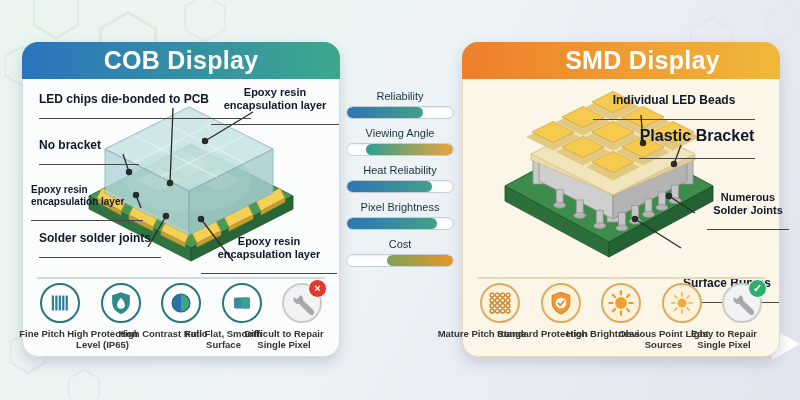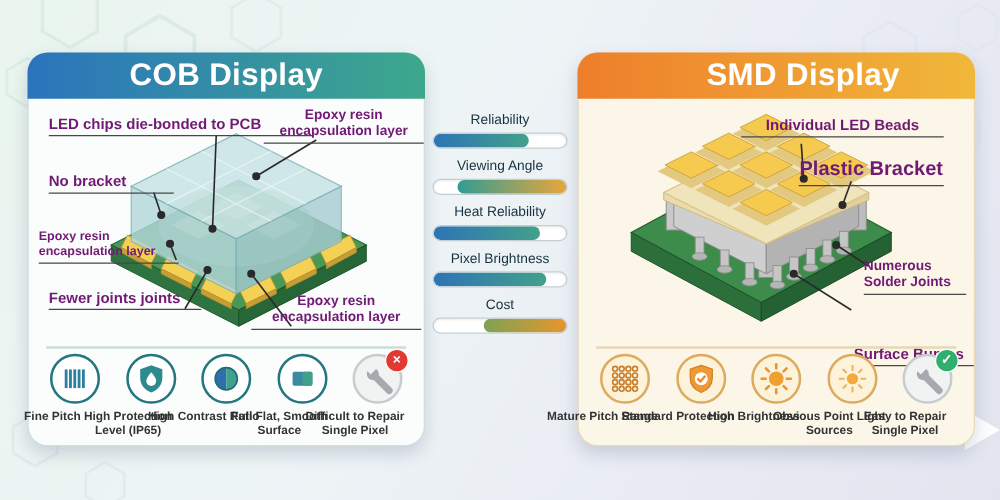--- a/index.html
+++ b/index.html
@@ -8,34 +8,34 @@
     background:linear-gradient(118deg,#e9f5ee 0%,#eef4f6 42%,#e9ecf4 70%,#e2e4ef 100%);}
   .bg-decor{position:absolute;inset:0;}
   
   .panel{position:absolute;top:42px;width:316px;height:313px;border-radius:16px;
     box-shadow:0 6px 14px rgba(70,90,120,.22);}
   .panel.cob{left:22px;background:#fbfdfd;border:1px solid #cfdfe0;}
   .panel.smd{left:462px;background:#fcf6e8;border:1px solid #e8d9b8;}
   .panel-header{position:absolute;top:-1px;left:-1px;right:-1px;height:37px;border-radius:16px 16px 0 0;
     color:#fff;font-size:25px;font-weight:700;text-align:center;line-height:37px;letter-spacing:.3px;}
   .illus{position:absolute;left:0;top:38px;width:316px;height:275px;}
-  .callout{position:absolute;font-weight:700;color:#701a75;font-size:11px;line-height:1.18;
-    border-bottom:1.6px solid #474747;padding-bottom:2px;}
+  .callout{position:absolute;font-weight:700;color:#0f172a;font-size:11px;line-height:1.18;
+    border-bottom:1.6px solid #474747;padding-bottom:12px;}
   .callout.center{text-align:center;}
   
   .cob-c1{left:16px;top:49px;width:212px;font-size:12px;}
   .cob-c2{left:16px;top:95px;width:100px;font-size:12px;}
   .cob-c3{left:188px;top:43px;width:128px;}
   .cob-c4{left:8px;top:141px;width:112px;font-size:10px;}
   .cob-c5{left:16px;top:188px;width:122px;font-size:12px;}
   .cob-c6{left:178px;top:192px;width:136px;}
   
   .smd-c1{left:130px;top:50px;width:162px;font-size:12px;text-align:center;}
   .smd-c2{left:176px;top:84px;width:116px;font-size:16px;text-align:center;}
-  .smd-c3{left:228px;top:148px;width:82px;margin-top:16px;}
+  .smd-c3{left:244px;top:148px;width:82px;text-align:center;}
   .smd-c4{left:212px;top:191px;width:104px;font-size:12px;text-align:center;margin-top:42px;}
   
   .divider{position:absolute;left:14px;right:14px;top:234px;height:1.5px;}
   .cob .divider{background:#ccdcdc;}
   .smd .divider{background:#e6d7b5;}
   .features{position:absolute;left:0;right:0;top:240px;height:68px;display:flex;
     justify-content:space-between;padding:0 8px;}
   .feature{width:58px;display:flex;flex-direction:column;align-items:center;}
   .icon-circle{position:relative;width:40px;height:40px;border-radius:50%;display:flex;
     align-items:center;justify-content:center;background:#fff;box-sizing:border-box;}
@@ -138,21 +138,21 @@
           <circle cx="143" cy="135" r="2.6"></circle>
         <line x1="210" y1="180" x2="178" y2="138"></line>
           <circle cx="178" cy="138" r="2.6"></circle>
       </g>
     </svg>
 
     <div class="callout cob-c1"><span>LED chips die-bonded to PCB</span></div>
     <div class="callout cob-c2"><span>No bracket</span></div>
     <div class="callout cob-c3 center"><span>Epoxy resin encapsulation layer</span></div>
     <div class="callout cob-c4"><span>Epoxy resin encapsulation layer</span></div>
-    <div class="callout cob-c5"><span>Fewer joints joints</span></div>
+    <div class="callout cob-c5"><span>Solder solder joints</span></div>
     <div class="callout cob-c6 center"><span>Epoxy resin encapsulation layer</span></div>
 
     <div class="divider"></div>
 
     <div class="features">
       <div class="feature">
         <div class="icon-circle">
             <svg width="28" height="28" viewBox="0 0 30 30">
           <g fill="#2b7f9f">
                 <rect x="6.2" y="7" width="2.4" height="16"></rect>

